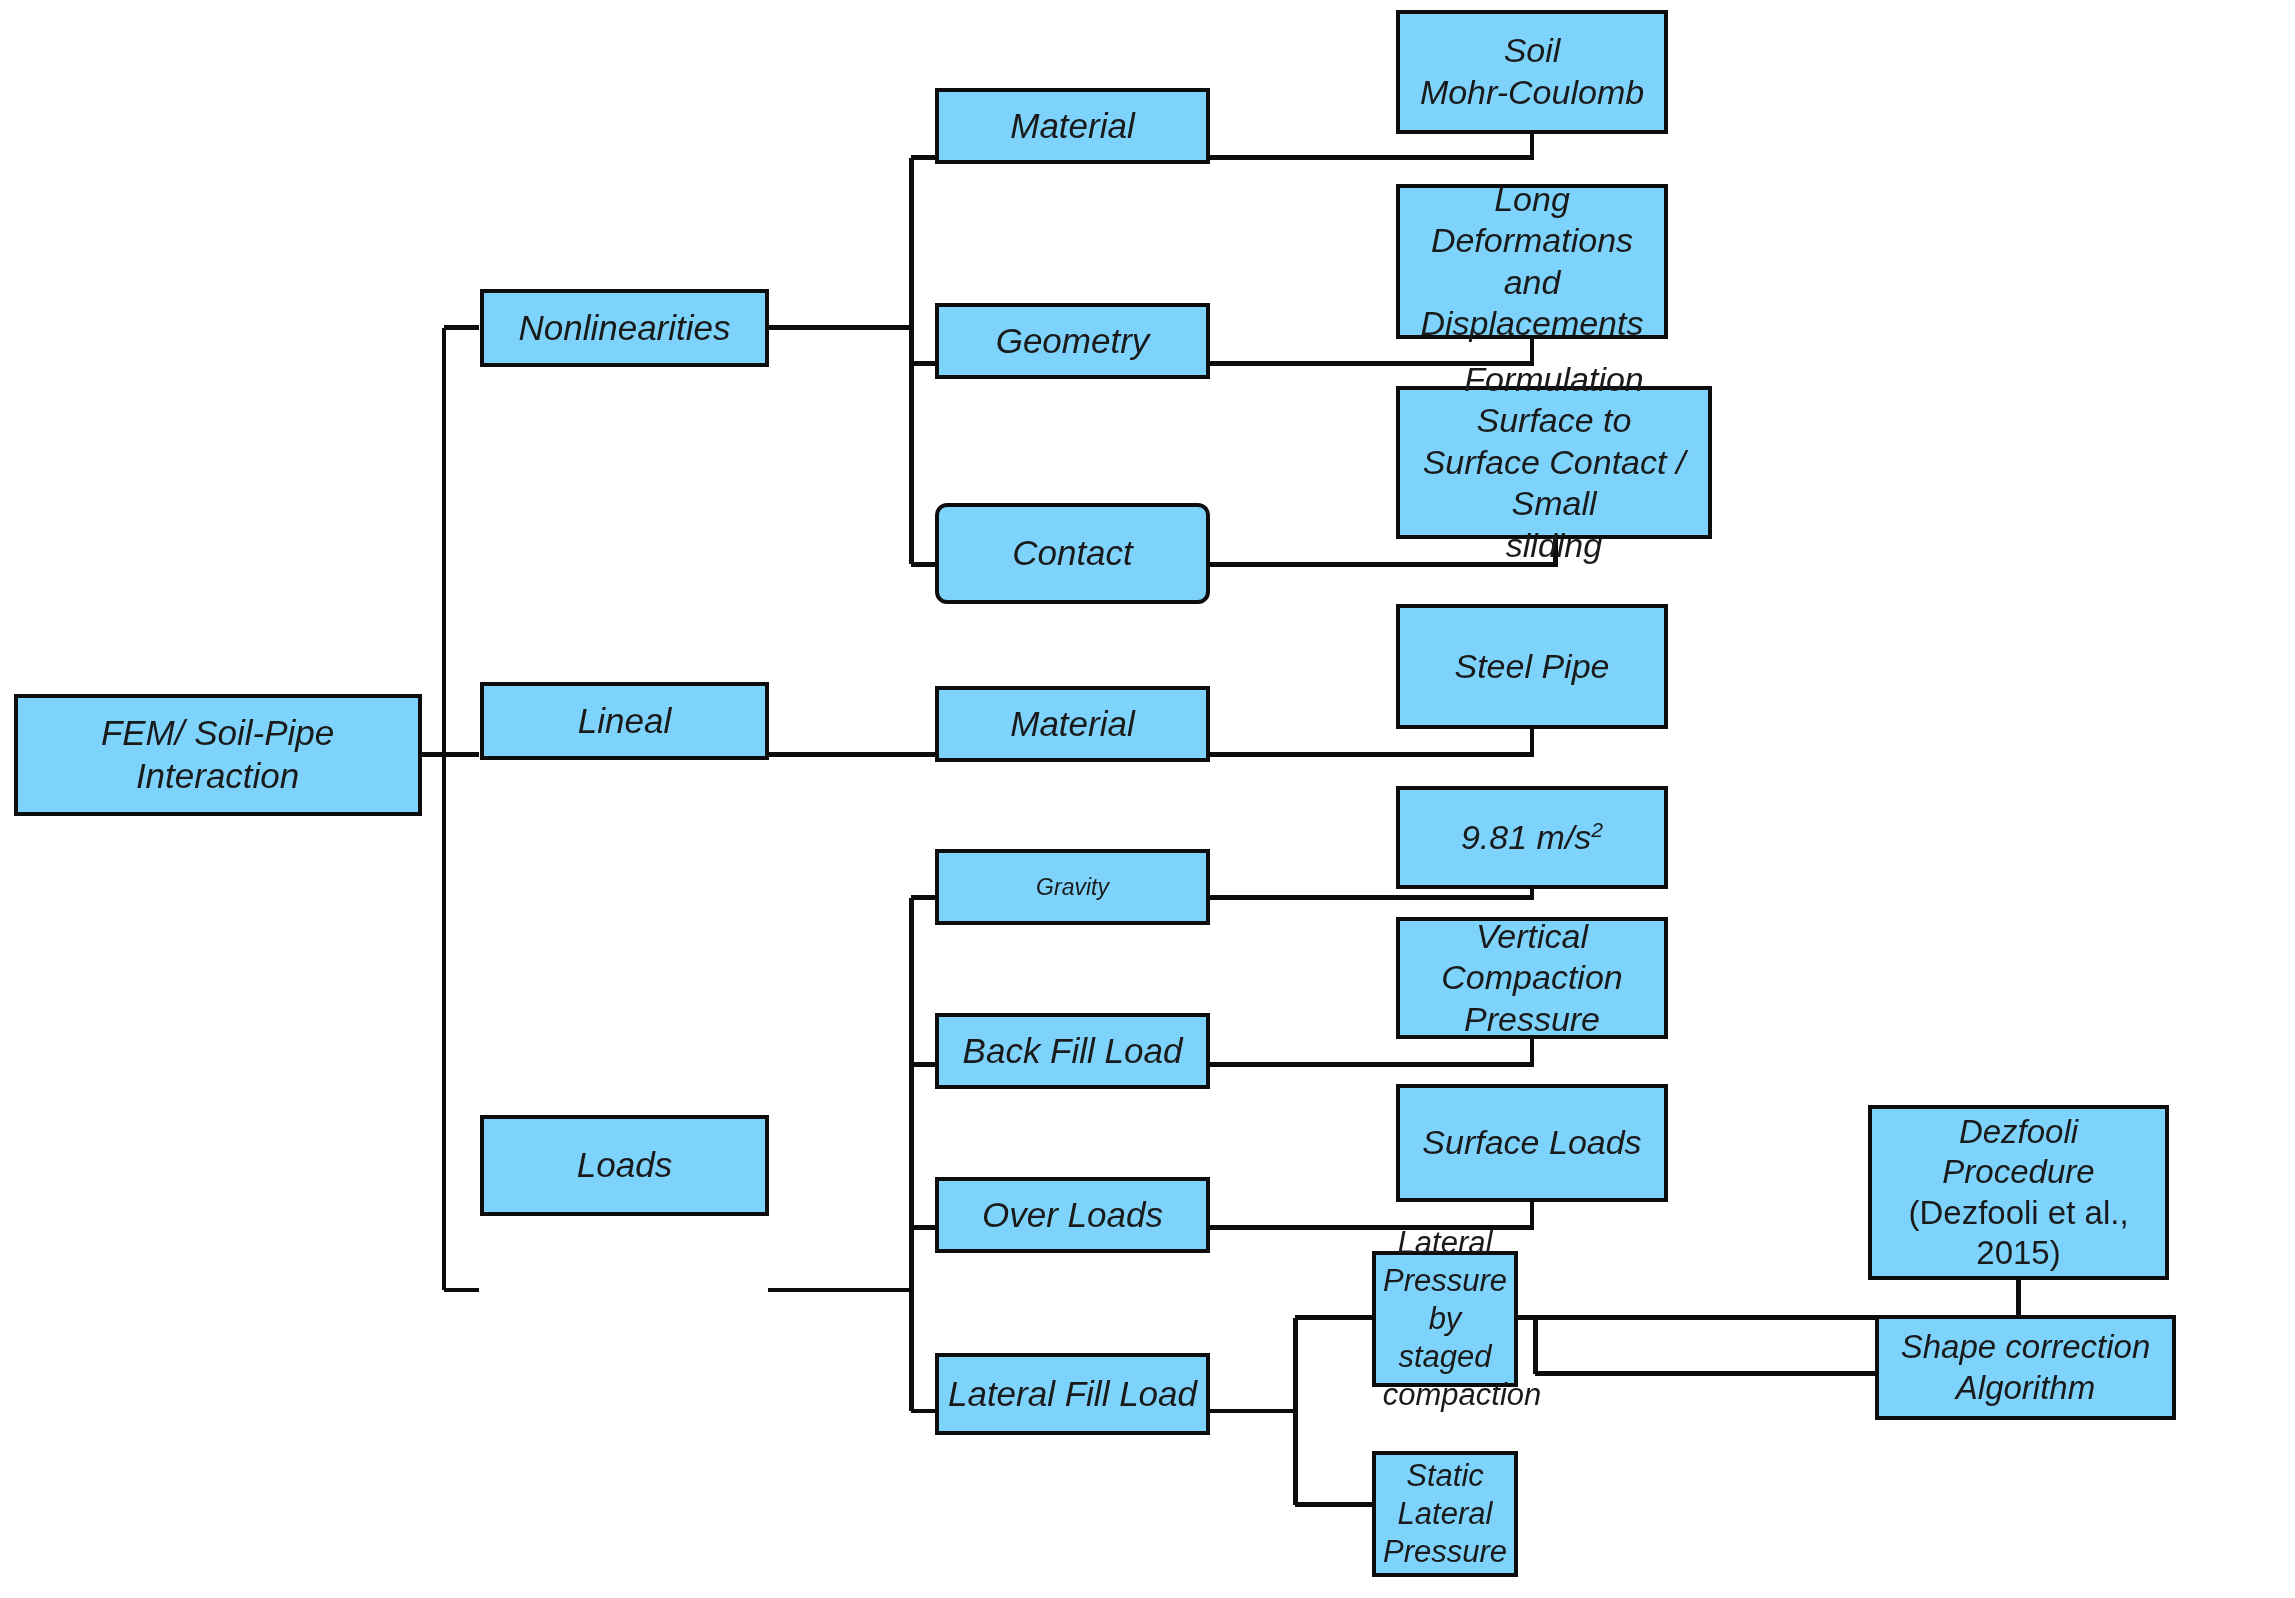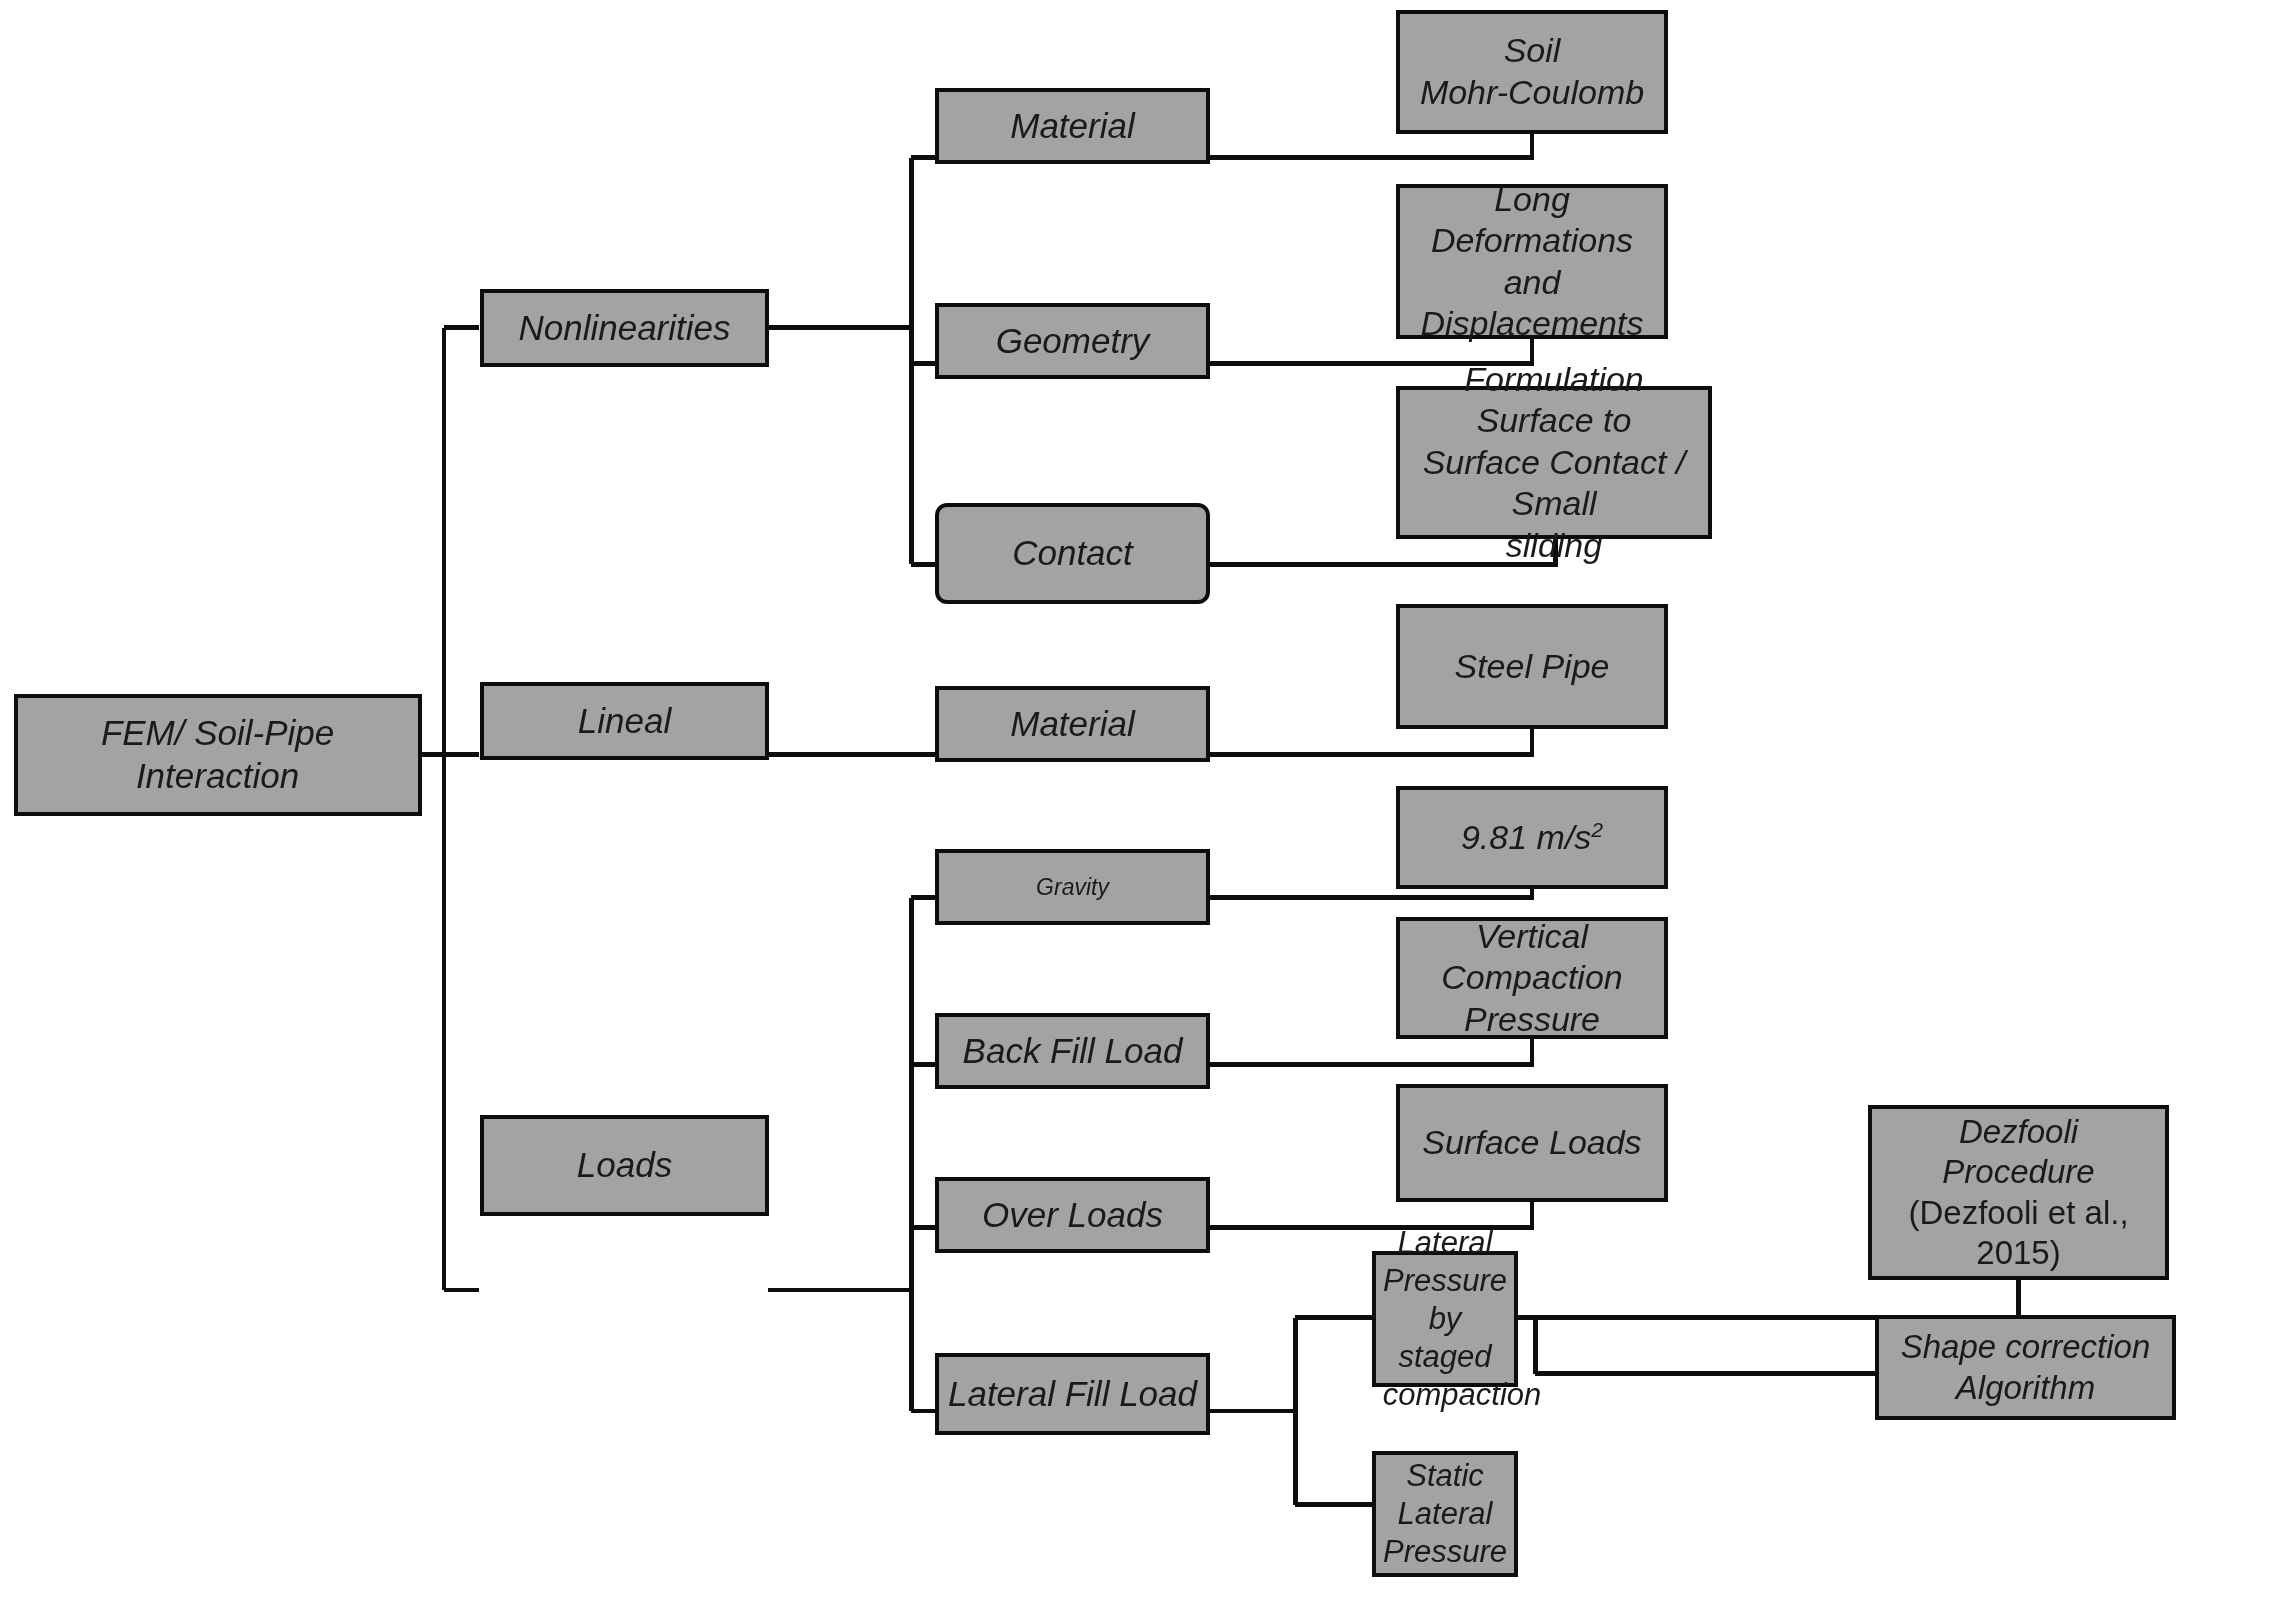--- a/index.html
+++ b/index.html
@@ -25,21 +25,21 @@
   svg.wires line, svg.wires path {
     stroke: #0d0d0d;
     stroke-width: 7;
     fill: none;
     shape-rendering: crispEdges;
   }
   .node {
     position: absolute;
     box-sizing: border-box;
     border: 4.8px solid #0d0d0d;
-    background: #a3a3a3;
+    background: #7dd3fc;
     display: flex;
     align-items: center;
     justify-content: center;
     text-align: center;
     font-style: italic;
     color: #1a1a1a;
     line-height: 1.22;
     padding: 2.7px 6.8px;
   }
   .node .txt { display: block; width: 100%; }

